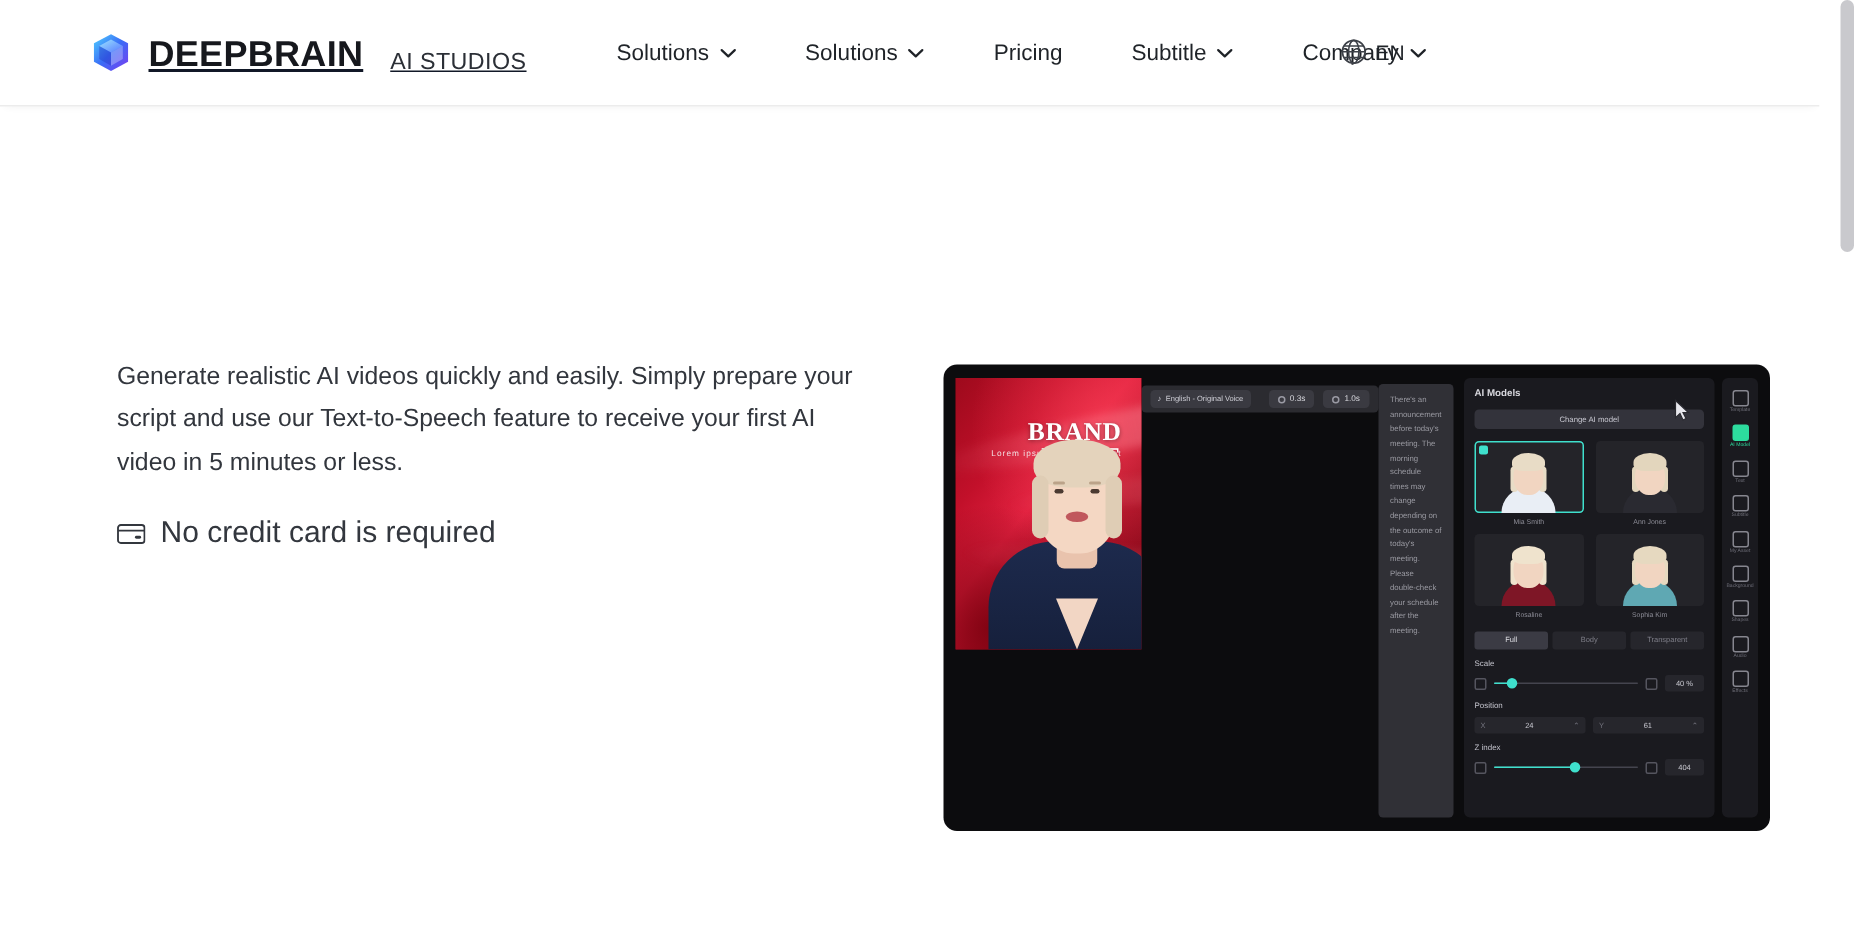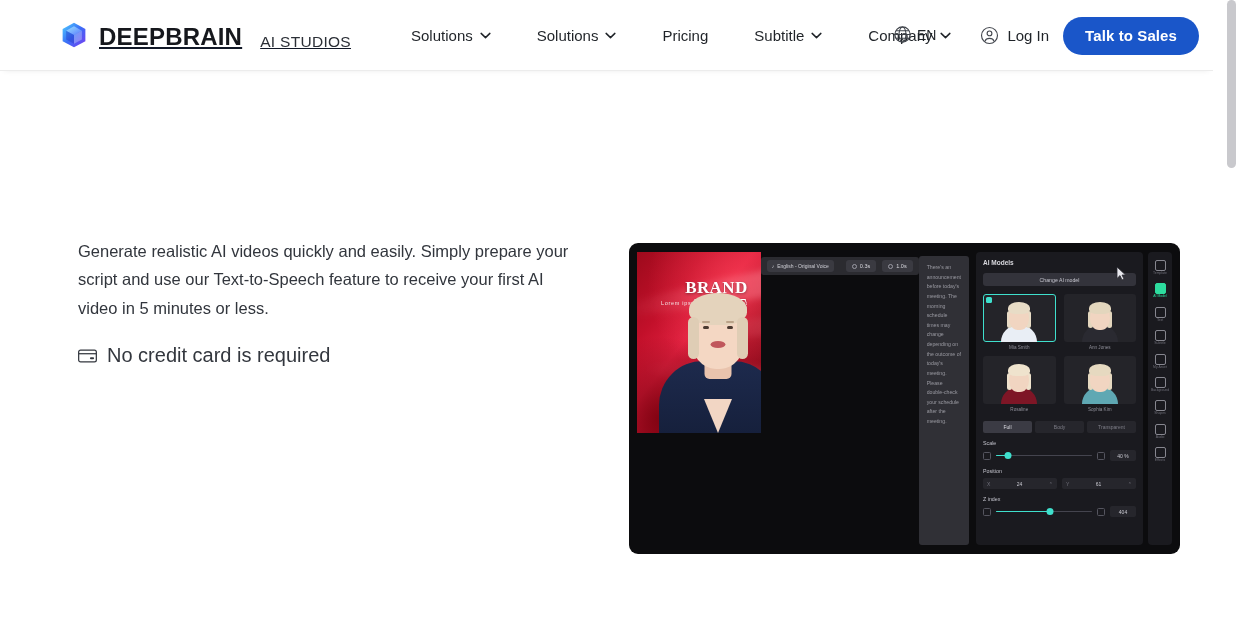--- a/index.html
+++ b/index.html
@@ -343,31 +343,20 @@
 
   <div class="lang">
     <svg class="globe" viewBox="0 0 20 20">
       <circle cx="10" cy="10" r="8" fill="none" stroke="#3d4148" stroke-width="1.2"></circle>
       <ellipse cx="10" cy="10" rx="3.6" ry="8" fill="none" stroke="#3d4148" stroke-width="1.1"></ellipse>
       <path d="M2.2 10 H17.8 M3.4 6 H16.6 M3.4 14 H16.6" stroke="#3d4148" stroke-width="1.1" fill="none"></path>
     </svg>
     <span>EN</span>
   </div>
 
-  <div class="header-right">
-    <div class="login">
-      <svg class="user-icon" viewBox="0 0 20 20">
-        <circle cx="10" cy="10" r="8.4" fill="none" stroke="#44484f" stroke-width="1.2"></circle>
-        <circle cx="10" cy="7.8" r="2.5" fill="none" stroke="#44484f" stroke-width="1.2"></circle>
-        <path d="M5.2 16.1 a5 4.2 0 0 1 9.6 0" fill="none" stroke="#44484f" stroke-width="1.2"></path>
-      </svg>
-      <span>Log In</span>
-    </div>
-    <button class="btn-sales">Talk to Sales</button>
-  </div>
 </div>
 
 <div class="hero-left">
   <p class="subhead">Generate realistic AI videos quickly and easily. Simply prepare your script and use our Text-to-Speech feature to receive your first AI video in 5 minutes or less.</p>
   <div class="nocard">
     <svg class="card-icon" viewBox="0 0 20 14">
       <rect x="0.7" y="0.7" width="18.6" height="12.6" rx="2" fill="none" stroke="#33373e" stroke-width="1.3"></rect>
       <path d="M0.7 4.6 H19.3" stroke="#33373e" stroke-width="1.3"></path>
       <rect x="12.6" y="8.2" width="4.3" height="2.1" rx="1" fill="#33373e"></rect>
     </svg>

